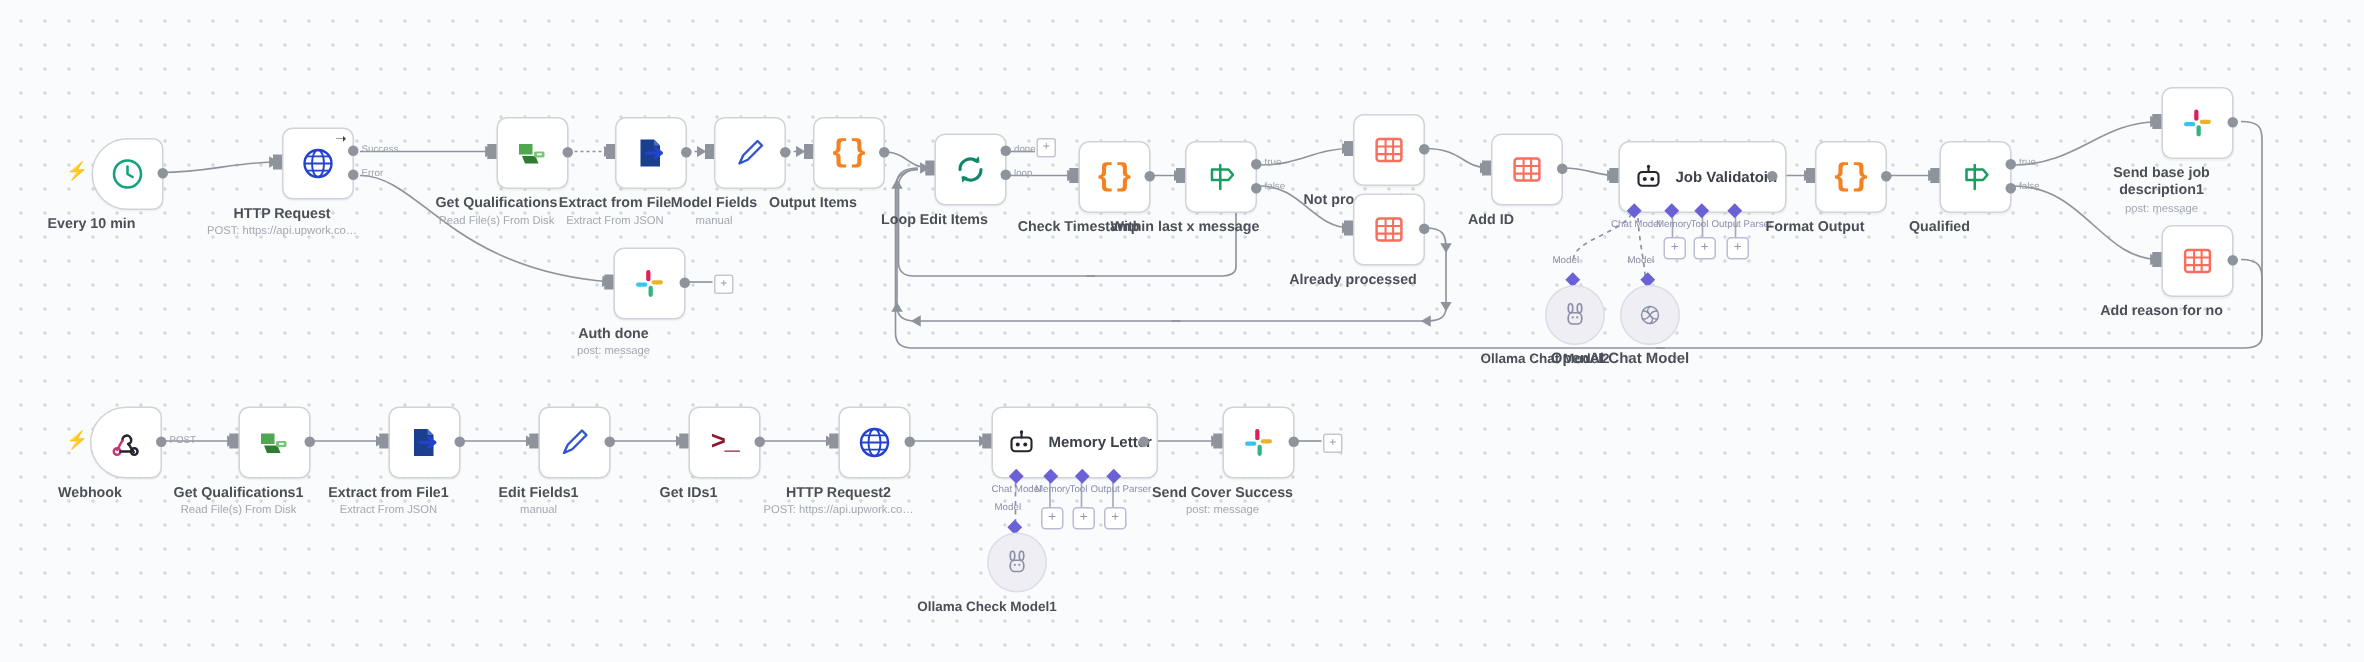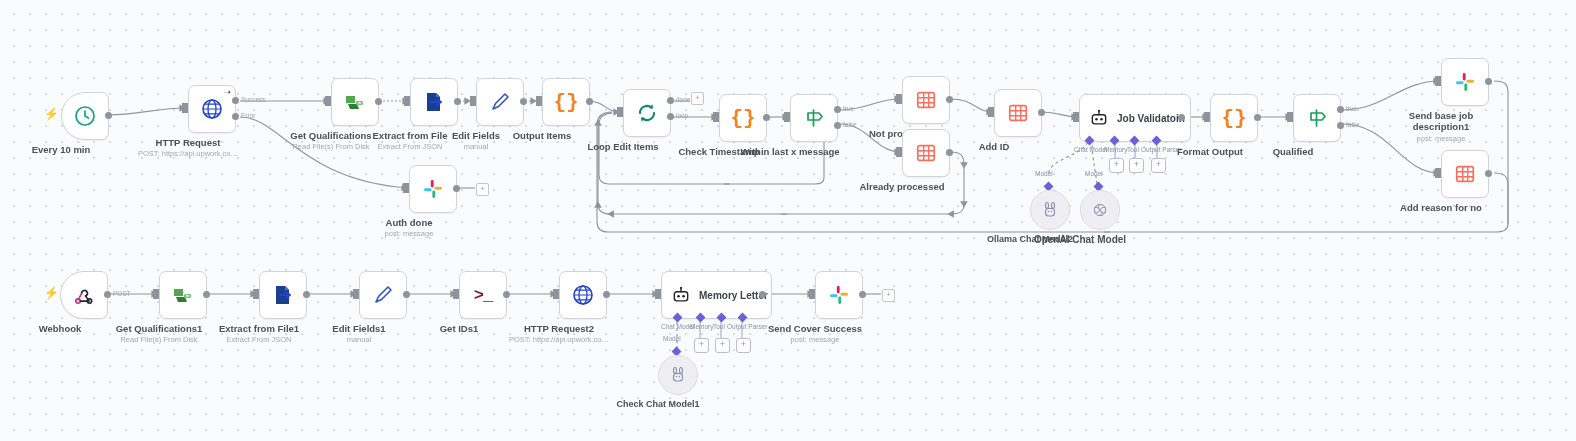--- a/index.html
+++ b/index.html
@@ -238,21 +238,21 @@
   </div>
 
   <div class="node" style="left:476px;top:78px;">
     <div class="nbox">
       <svg width="24" height="24" viewBox="0 0 24 24">
         <path d="M5 19 L7.5 13.5 L17 4 L20 7 L10.5 16.5 Z" fill="none" stroke="#3355cc" stroke-width="1.6" stroke-linejoin="round"></path>
       </svg>
     </div>
     <div class="port in" style="left:-6px;top:18px;"></div>
     <div class="port" style="left:44px;top:20px;"></div>
-    <div class="nlabel">Edit Fields</div>
+    <div class="nlabel">Model Fields</div>
     <div class="nsub" style="top:64px;">manual</div>
   </div>
 
   <div class="node" style="left:542px;top:78px;">
     <div class="nbox">
       <span style="font-size:21px;color:#f58220;font-weight:700;font-family:'Liberation Mono',monospace;">{}</span>
     </div>
     <div class="port in" style="left:-6px;top:18px;"></div>
     <div class="port" style="left:44px;top:20px;"></div>
     <div class="nlabel">Output Items</div>
@@ -576,21 +576,21 @@
     <div class="sublbl" style="left:5px;top:-20px;">Model</div>
     <div class="circle">
       <svg width="18" height="18" viewBox="0 0 24 24">
         <ellipse cx="8" cy="6" rx="2" ry="4" fill="none" stroke="#8b8fa8" stroke-width="1.5"></ellipse>
         <ellipse cx="16" cy="6" rx="2" ry="4" fill="none" stroke="#8b8fa8" stroke-width="1.5"></ellipse>
         <rect x="6" y="10" width="12" height="10" rx="4" fill="none" stroke="#8b8fa8" stroke-width="1.5"></rect>
         <circle cx="10" cy="14" r="1" fill="#8b8fa8"></circle>
         <circle cx="14" cy="14" r="1" fill="#8b8fa8"></circle>
       </svg>
     </div>
-    <div class="nlabel" style="top:44px;font-size:9px;">Check Chat Model1</div>
+    <div class="nlabel" style="top:44px;font-size:9px;">Ollama Check Model1</div>
   </div>
 
   <div class="node" style="left:815px;top:271px;">
     <div class="nbox">
       <svg width="22" height="22" viewBox="0 0 24 24">
         <rect x="9.6" y="2.2" width="3.1" height="8.2" rx="1.55" fill="#E01E5A"></rect>
         <rect x="2.2" y="11.3" width="8.2" height="3.1" rx="1.55" fill="#36C5F0"></rect>
         <rect x="11.3" y="13.6" width="3.1" height="8.2" rx="1.55" fill="#2EB67D"></rect>
         <rect x="13.6" y="9.6" width="8.2" height="3.1" rx="1.55" fill="#ECB22E"></rect>
       </svg>

